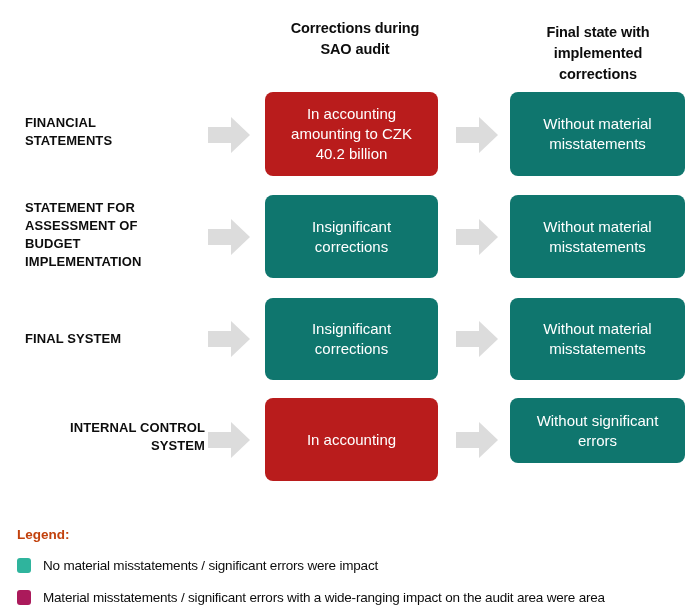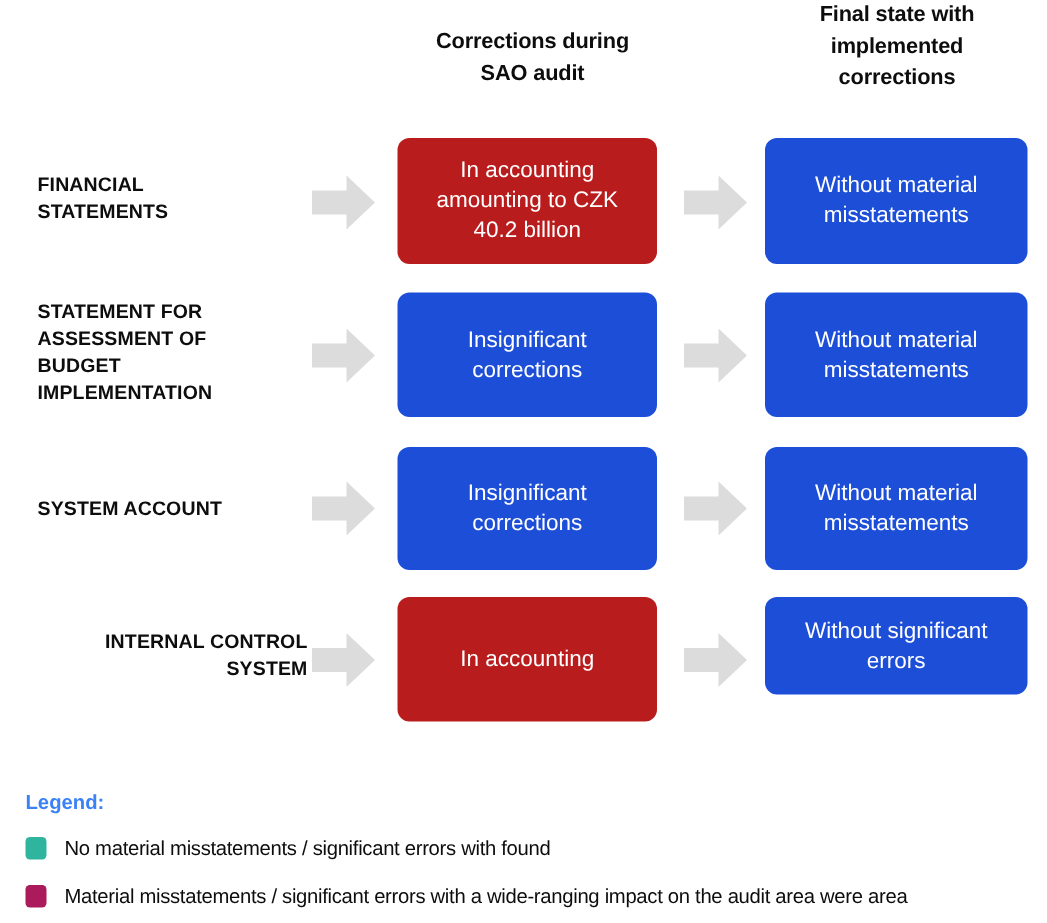--- a/index.html
+++ b/index.html
@@ -19,21 +19,21 @@
   .col-header {
     position: absolute;
     text-align: center;
     font-weight: bold;
     font-size: 14.5px;
     line-height: 21px;
     color: #0d0d0d;
     letter-spacing: -0.1px;
   }
   #header-mid  { left: 265px; top: 18px;  width: 180px; }
-  #header-right{ left: 505px; top: 0;   width: 186px; text-align: center; }
+  #header-right{ left: 505px; top: 22px;   width: 186px; text-align: center; }
 
   
   .flow-row {
     position: absolute;
     left: 0;
     width: 698px;
   }
 
   .row-label {
     position: absolute;
@@ -65,37 +65,37 @@
     justify-content: center;
     text-align: center;
     color: #ffffff;
     font-size: 15px;
     line-height: 20px;
     padding: 4px 10px;
     box-sizing: border-box;
   }
   .box-mid   { left: 265px; width: 173px; }
   .box-right { left: 510px; width: 175px; }
-  .box.teal    { background: #1d4ed8; }
+  .box.teal    { background: #0f766e; }
   .box.crimson { background: #b91c1c; }
 
   
   #legend {
     position: absolute;
     left: 0;
     top: 520px;
     width: 698px;
   }
   #legend-title {
     position: absolute;
     left: 17px;
     top: 7px;
     font-weight: bold;
     font-size: 13.5px;
-    color: #3b82f6;
+    color: #c2410c;
   }
   .legend-item {
     position: absolute;
     left: 17px;
     display: flex;
     align-items: center;
   }
   .legend-swatch {
     width: 14px;
     height: 15px;
@@ -153,21 +153,21 @@
   <span class="arrow arrow-2" style="top:24px;">
     <svg viewBox="0 0 42 36" xmlns="http://www.w3.org/2000/svg" aria-hidden="true">
       <polygon points="0,10 23,10 23,0 42,18 23,36 23,26 0,26" fill="#dcdcdc"></polygon>
     </svg>
   </span>
 
   <div class="box box-right teal" style="top:0px;height:83px;">Without material<br>misstatements</div>
 </div>
 
 <div class="flow-row" style="top:298px;height:82px;">
-  <div class="row-label" style="top:32px;">SYSTEM ACCOUNT</div>
+  <div class="row-label" style="top:32px;">FINAL SYSTEM</div>
 
   <span class="arrow arrow-1" style="top:23px;">
     <svg viewBox="0 0 42 36" xmlns="http://www.w3.org/2000/svg" aria-hidden="true">
       <polygon points="0,10 23,10 23,0 42,18 23,36 23,26 0,26" fill="#dcdcdc"></polygon>
     </svg>
   </span>
 
   <div class="box box-mid teal" style="top:0px;height:82px;">Insignificant<br>corrections</div>
 
   <span class="arrow arrow-2" style="top:23px;">
@@ -197,20 +197,20 @@
   </span>
 
   <div class="box box-right teal" style="top:0px;height:65px;">Without significant<br>errors</div>
 </div>
 
 <div id="legend">
   <div id="legend-title">Legend:</div>
 
   <div class="legend-item" style="top:38px;">
     <span class="legend-swatch teal"></span>
-    <span class="legend-text">No material misstatements / significant errors with found</span>
+    <span class="legend-text">No material misstatements / significant errors were impact</span>
   </div>
 
   <div class="legend-item" style="top:70px;">
     <span class="legend-swatch crimson"></span>
     <span class="legend-text">Material misstatements / significant errors with a wide-ranging impact on the audit area were area</span>
   </div>
 </div>
 
 </body></html>

